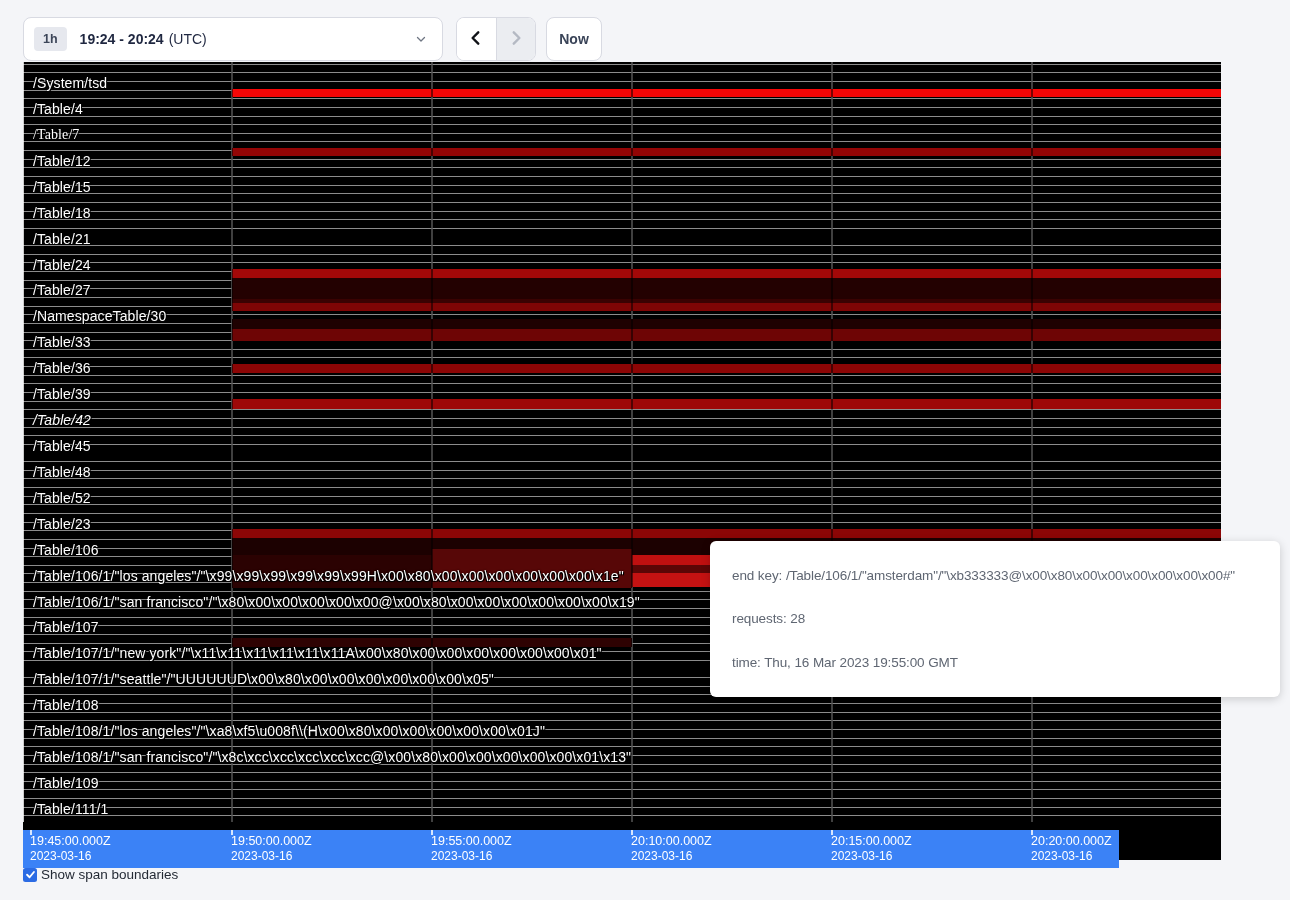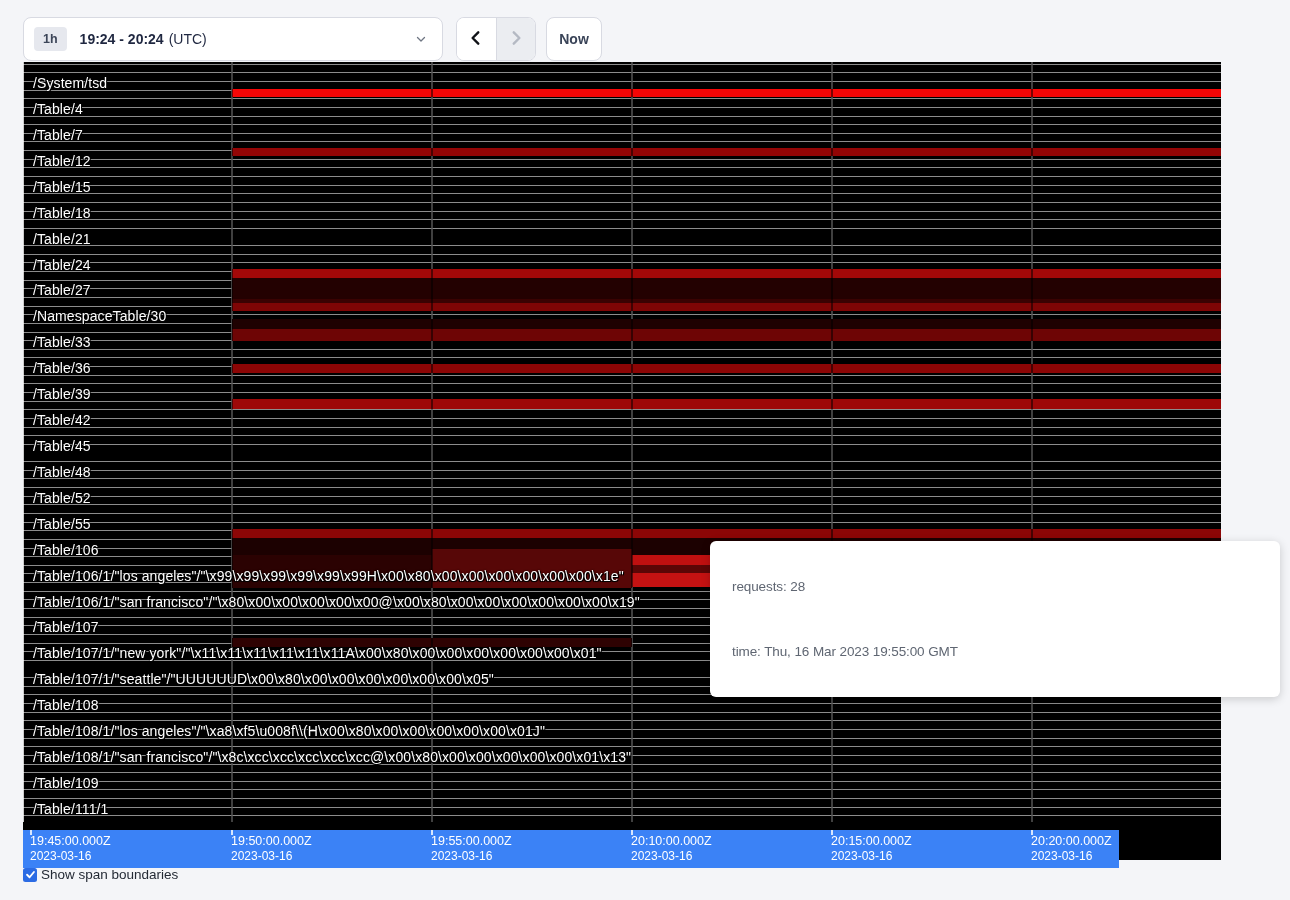--- a/index.html
+++ b/index.html
@@ -142,36 +142,36 @@
       <div class="band" style="left: 608px; top: 503px; width: 81px; height: 8px; background: rgb(92, 6, 6);"></div>
       <div class="band" style="left: 608px; top: 511px; width: 81px; height: 14px; background: rgb(197, 18, 18);"></div>
       <div class="band" style="left: 208px; top: 576px; width: 400px; height: 9px; background: rgb(46, 2, 2);"></div>
       <div class="vline-dark" style="left: 207px;"></div>
       <div class="vline-dark" style="left: 407px;"></div>
       <div class="vline-dark" style="left: 607px;"></div>
       <div class="vline-dark" style="left: 807px;"></div>
       <div class="vline-dark" style="left: 1007px;"></div>
       <div class="row-label" style="top: 21px;">/System/tsd</div>
       <div class="row-label" style="top: 46.9px;">/Table/4</div>
-      <div class="row-label" style="top: 72.9px;">/Table/7</div>
+      <div class="row-label" style="top: 72.9px; font-family: Liberation Serif, serif;">/Table/7</div>
       <div class="row-label" style="top: 98.8px;">/Table/12</div>
       <div class="row-label" style="top: 124.7px;">/Table/15</div>
       <div class="row-label" style="top: 150.6px;">/Table/18</div>
       <div class="row-label" style="top: 176.6px;">/Table/21</div>
       <div class="row-label" style="top: 202.5px;">/Table/24</div>
       <div class="row-label" style="top: 228.4px;">/Table/27</div>
       <div class="row-label" style="top: 254.3px;">/NamespaceTable/30</div>
       <div class="row-label" style="top: 280.3px;">/Table/33</div>
       <div class="row-label" style="top: 306.2px;">/Table/36</div>
       <div class="row-label" style="top: 332.1px;">/Table/39</div>
-      <div class="row-label" style="top: 358px;">/Table/42</div>
+      <div class="row-label" style="top: 358px; font-style: italic;">/Table/42</div>
       <div class="row-label" style="top: 384px;">/Table/45</div>
       <div class="row-label" style="top: 409.9px;">/Table/48</div>
       <div class="row-label" style="top: 435.8px;">/Table/52</div>
-      <div class="row-label" style="top: 461.7px;">/Table/55</div>
+      <div class="row-label" style="top: 461.7px;">/Table/23</div>
       <div class="row-label" style="top: 487.7px;">/Table/106</div>
       <div class="row-label" style="top: 513.6px;">/Table/106/1/"los angeles"/"\x99\x99\x99\x99\x99\x99H\x00\x80\x00\x00\x00\x00\x00\x00\x1e"</div>
       <div class="row-label" style="top: 539.5px;">/Table/106/1/"san francisco"/"\x80\x00\x00\x00\x00\x00@\x00\x80\x00\x00\x00\x00\x00\x00\x19"</div>
       <div class="row-label" style="top: 565.4px;">/Table/107</div>
       <div class="row-label" style="top: 591.4px;">/Table/107/1/"new york"/"\x11\x11\x11\x11\x11\x11A\x00\x80\x00\x00\x00\x00\x00\x00\x01"</div>
       <div class="row-label" style="top: 617.3px;">/Table/107/1/"seattle"/"UUUUUUD\x00\x80\x00\x00\x00\x00\x00\x00\x05"</div>
       <div class="row-label" style="top: 643.3px;">/Table/108</div>
       <div class="row-label" style="top: 669.2px;">/Table/108/1/"los angeles"/"\xa8\xf5\u008f\\(H\x00\x80\x00\x00\x00\x00\x00\x01J"</div>
       <div class="row-label" style="top: 695.1px;">/Table/108/1/"san francisco"/"\x8c\xcc\xcc\xcc\xcc\xcc@\x00\x80\x00\x00\x00\x00\x00\x01\x13"</div>
       <div class="row-label" style="top: 721px;">/Table/109</div>
@@ -205,20 +205,21 @@
       </div>
       <div class="tick" style="left: 1008px;">
         <div class="tick-mark"></div>
         <div class="tick-time">20:20:00.000Z</div>
         <div class="tick-date">2023-03-16</div>
       </div>
     </div>
 </div>
 
 <div class="span-tooltip">
+  <div class="tooltip-line">end key: /Table/106/1/"amsterdam"/"\xb333333@\x00\x80\x00\x00\x00\x00\x00\x00#"</div>
   <div class="tooltip-line">requests: 28</div>
   <div class="tooltip-line">time: Thu, 16 Mar 2023 19:55:00 GMT</div>
 </div>
 
 <div class="footer-check">
   <span class="checkbox">
     <svg width="11" height="11" viewBox="0 0 24 24">
         <path d="M4.5 12.5 L10 18 L19.5 6.5" fill="none" stroke="#fff" stroke-width="4" stroke-linecap="round" stroke-linejoin="round"></path>
       </svg>
   </span>

